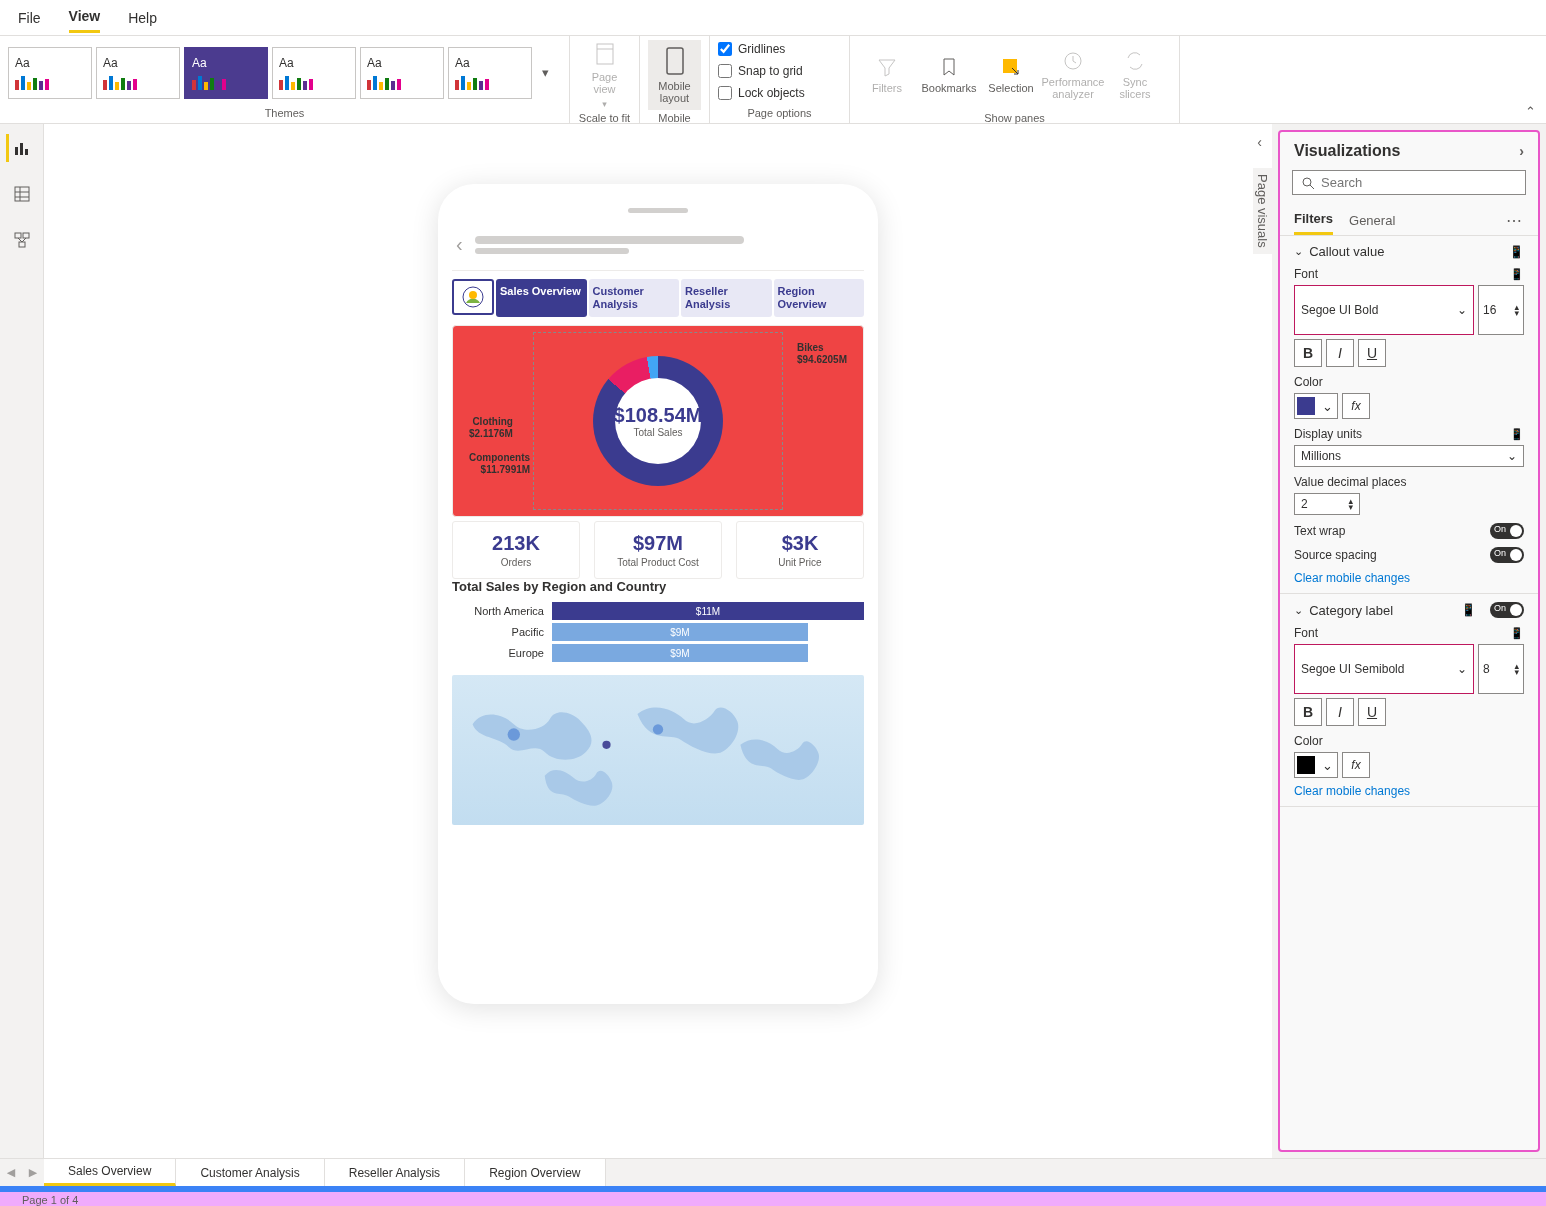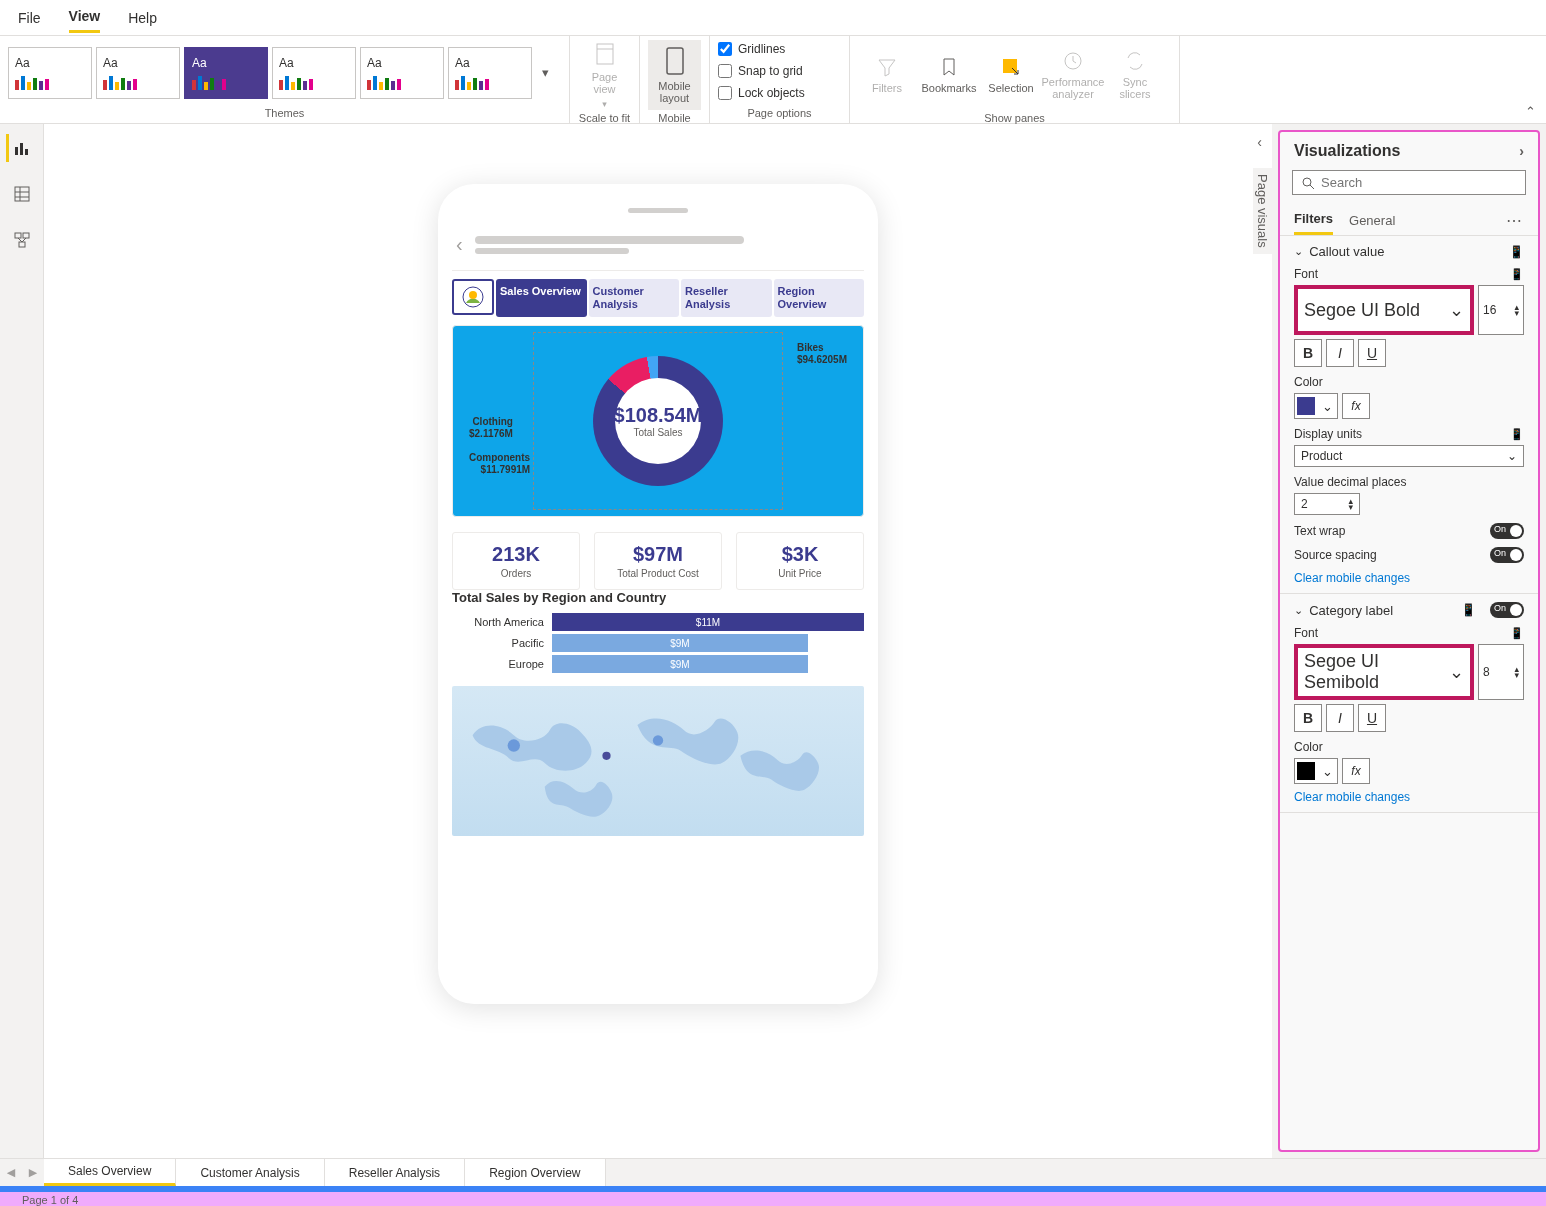--- a/index.html
+++ b/index.html
@@ -33,30 +33,30 @@
 .phone{width:440px;height:820px;background:#fff;border-radius:36px;box-shadow:0 4px 28px rgba(0,0,0,0.12);padding:24px 14px;display:flex;flex-direction:column;margin-top:30px}
 .phone-notch{width:60px;height:5px;background:#d2d0ce;border-radius:3px;margin:0 auto 14px}
 .phone-header{display:flex;align-items:center;gap:12px;padding:6px 4px 14px;border-bottom:1px solid #edebe9}
 .phone-header .back{font-size:20px;color:#a19f9d}
 .skel{height:8px;background:#d2d0ce;border-radius:4px}
 .phone-tabs{display:flex;gap:2px;margin-top:8px}
 .phone-tab{flex:1;padding:6px 4px;font-size:11px;line-height:1.2;text-align:left;font-weight:600;border-radius:3px}
 .phone-tab.primary{background:#3b3b8f;color:#fff}
 .phone-tab.secondary{background:#e8e8f5;color:#3b3b8f}
 .phone-logo{width:42px;height:36px;border:2px solid #3b3b8f;border-radius:3px;display:flex;align-items:center;justify-content:center;background:#fff}
-.donut-card{background:#0ea5e9;border:1px solid #edebe9;border-radius:4px;margin-top:8px;padding:10px;position:relative}
+.donut-card{background:#ef4444;border:1px solid #edebe9;border-radius:4px;margin-top:8px;padding:10px;position:relative}
 .donut-sel{position:absolute;top:6px;left:80px;right:80px;bottom:6px;border:1px dashed #888}
 .donut-wrap{display:flex;align-items:center;justify-content:center;position:relative;height:170px}
 .donut{width:130px;height:130px;border-radius:50%;background:conic-gradient(#3b3b8f 0 310deg,#e91e63 310deg 350deg,#42a5f5 350deg 360deg);display:flex;align-items:center;justify-content:center;position:relative}
 .donut::after{content:"";position:absolute;width:86px;height:86px;background:#fff;border-radius:50%}
 .donut-center{position:absolute;z-index:2;text-align:center}
 .donut-center .val{font-size:20px;font-weight:700;color:#3b3b8f}
 .donut-center .lbl{font-size:10px;color:#605e5c}
 .donut-label{position:absolute;font-size:10px;font-weight:600;line-height:1.2}
-.kpi-row{display:flex;gap:14px;margin-top:15px}
+.kpi-row{display:flex;gap:14px;margin-top:4px}
 .kpi{flex:1;background:#fff;border:1px solid #edebe9;border-radius:3px;text-align:center;padding:10px 4px}
 .kpi .val{font-size:20px;font-weight:700;color:#3b3b8f}
 .kpi .lbl{font-size:10px;color:#605e5c;margin-top:2px}
 .bar-section{}
 .bar-title{font-size:13px;font-weight:600;margin-bottom:8px}
 .bar-row{display:flex;align-items:center;gap:8px;margin:3px 0;font-size:11px}
 .bar-row .name{width:92px;text-align:right;color:#323130}
 .bar-row .track{flex:1;height:18px;position:relative}
 .bar-row .fill{height:100%;display:flex;align-items:center;justify-content:center;color:#fff;font-size:10px}
 .map-box{margin-top:10px;height:150px;background:linear-gradient(#d5e8f5,#c2ddf0);border-radius:2px;position:relative;overflow:hidden}
@@ -68,21 +68,21 @@
 .panel-tab{font-size:13px;padding:6px 0;cursor:pointer;color:#605e5c}
 .panel-tab.active{color:#323130;font-weight:600;border-bottom:3px solid #f2c811}
 .panel-more{margin-left:auto;font-size:16px;color:#605e5c;letter-spacing:2px;cursor:pointer}
 .section{border-bottom:1px solid #e1dfdd;padding:8px 14px}
 .section-head{display:flex;align-items:center;gap:6px;font-size:13px;cursor:pointer}
 .section-head .chev{font-size:11px}
 .section-head .mobile-ico{margin-left:auto;font-size:12px;color:#605e5c}
 .field-label{font-size:12px;color:#323130;margin:8px 0 4px;display:flex;align-items:center}
 .field-label .mobile-ico{margin-left:auto;font-size:11px;color:#605e5c}
 .font-row{display:flex;gap:4px}
-.font-select{flex:1;border:4px solid #be185d;padding:3px 6px;font-size:18px;display:flex;justify-content:space-between;align-items:center;background:#fff;cursor:pointer}
+.font-select{flex:1;border:1px solid #be185d;padding:3px 6px;font-size:12px;display:flex;justify-content:space-between;align-items:center;background:#fff;cursor:pointer}
 .font-size{width:46px;border:1px solid #8a8886;padding:17px 4px;font-size:12px;display:flex;justify-content:space-between;align-items:center;background:#fff}
 .biu-row{display:flex;gap:4px;margin-top:4px}
 .biu{width:28px;height:28px;border:1px solid #8a8886;display:flex;align-items:center;justify-content:center;font-size:14px;font-weight:700;cursor:pointer;background:#fff}
 .color-row{display:flex;gap:4px;align-items:center}
 .color-swatch{width:44px;height:26px;border:1px solid #8a8886;display:flex;align-items:center;background:#fff;cursor:pointer}
 .color-swatch .sw{width:18px;height:18px;margin:0 2px}
 .fx-btn{width:28px;height:26px;border:1px solid #8a8886;display:flex;align-items:center;justify-content:center;font-style:italic;font-size:12px;cursor:pointer;background:#fff}
 .select-full{border:1px solid #8a8886;padding:3px 6px;font-size:12px;display:flex;justify-content:space-between;align-items:center;background:#fff;cursor:pointer}
 .spinner{width:66px;border:1px solid #8a8886;padding:3px 6px;font-size:12px;display:flex;justify-content:space-between;align-items:center;background:#fff}
 .toggle-row{display:flex;justify-content:space-between;align-items:center;font-size:12px;margin:8px 0}
@@ -434,21 +434,21 @@
             <span class="sw" style="background:#3b3b8f"></span>
             <span style="margin-left:auto;padding:0 4px">⌄</span>
           </div>
         <div class="fx-btn">fx</div>
       </div>
       <div class="field-label">
           <span>Display units</span>
           <span class="mobile-ico">📱</span>
         </div>
       <div class="select-full">
-          <span>Product</span>
+          <span>Millions</span>
           <span>⌄</span>
         </div>
       <div class="field-label">
           <span>Value decimal places</span>
         </div>
       <div class="spinner">
           <span>2</span>
           <span style="font-size:9px;line-height:0.7">▴<br>▾</span>
         </div>
       <div class="toggle-row">

